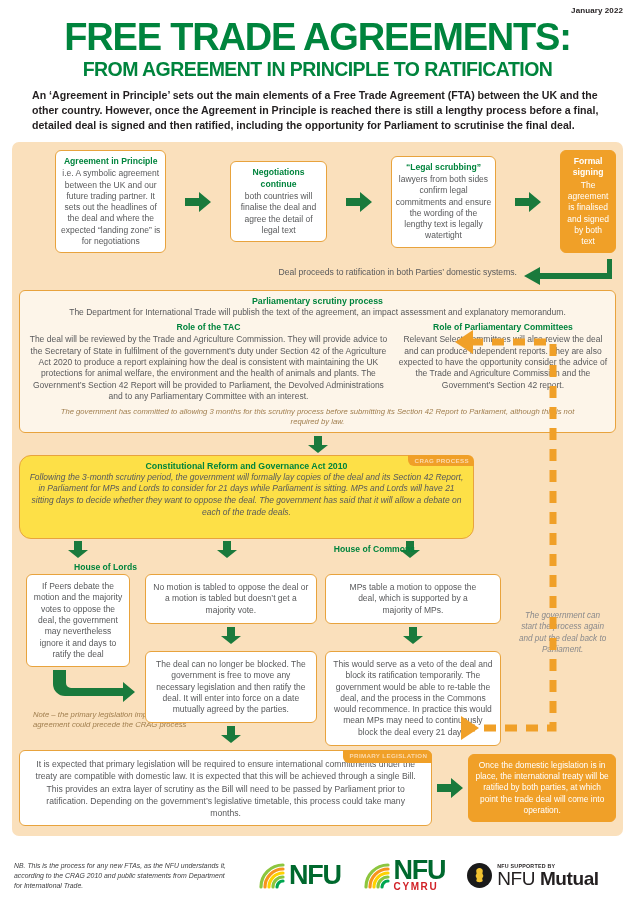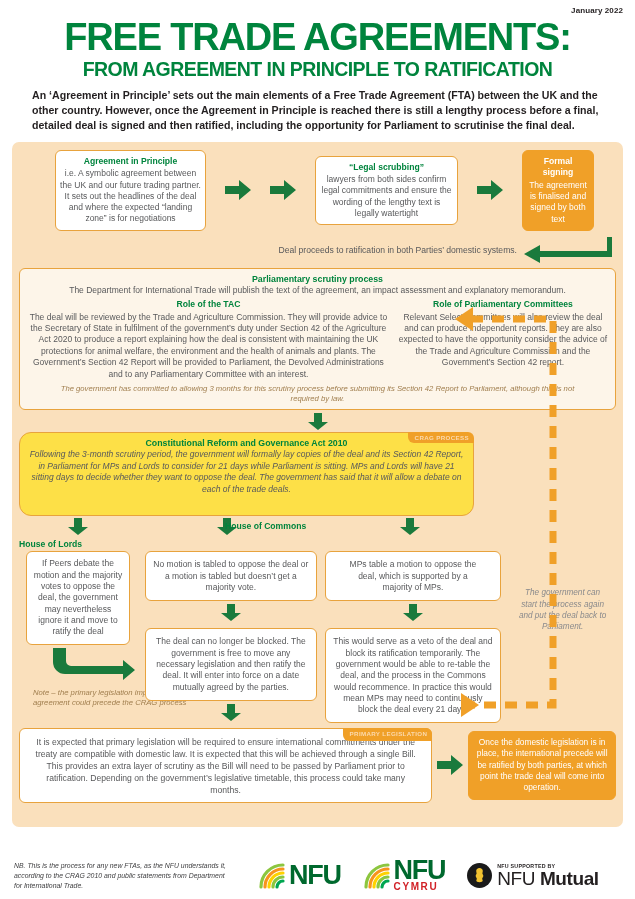--- a/index.html
+++ b/index.html
@@ -147,21 +147,21 @@
   .crag .title { text-align:center; color:#00843d; font-weight:bold; font-size:8.8px; }
   .crag .body { text-align:center; font-style:italic; font-size:8.5px; color:#58595b; line-height:1.36; margin-top:1px; }
   .crag-badge {
     position:absolute; right:-1px; top:-1px;
     background:#f0a028; color:#fbd9ad; font-size:6.2px; font-weight:bold;
     letter-spacing:.35px; padding:2px 5px 2px 7px; border-radius:0 6px 0 6px;
   }
 
   
   .houses { position: relative; margin-top: 2px; }
-  .hl { color:#00843d; font-weight:bold; font-size:8.6px; text-align:left; }
+  .hl { color:#00843d; font-weight:bold; font-size:8.6px; text-align:right; }
 
   .lords-col { width: 118px; }
   .mid-col { width: 180px; }
   .right-col { width: 185px; }
   .far-col { width: 112px; }
 
   .flow { display:flex; gap: 8px; align-items: flex-start; }
 
   .note-bot {
     font-size:7.7px; color:#a07e4e; font-style:italic; line-height:1.3;
@@ -224,20 +224,24 @@
     <div class="row1">
       <div class="card c1">
         <b>Agreement in Principle</b>
         <span>i.e. A symbolic agreement between the UK and our future trading partner. It sets out the headlines of the deal and where the expected “landing zone” is for negotiations</span>
       </div>
       <span class="arrow-r">
         <svg width="26" height="20" viewBox="0 0 26 20">
             <path d="M0 6h14V0l12 10-12 10v-6H0z" fill="#1a7a3c"></path>
           </svg>
       </span>
+      <div class="card c2">
+        <b>Negotiations continue</b>
+        <span>both countries will finalise the deal and agree the detail of legal text</span>
+      </div>
       <span class="arrow-r">
         <svg width="26" height="20" viewBox="0 0 26 20">
             <path d="M0 6h14V0l12 10-12 10v-6H0z" fill="#1a7a3c"></path>
           </svg>
       </span>
       <div class="card c3">
         <b>“Legal scrubbing”</b>
         <span>lawyers from both sides confirm legal commitments and ensure the wording of the lengthy text is legally watertight</span>
       </div>
       <span class="arrow-r">
@@ -318,21 +322,21 @@
           </span>
           <div class="hl" style="position:absolute; left:-92px; top:3px; width:190px;">House of Commons</div>
         </div>
         <div class="far-col"></div>
       </div>
 
       <div class="flow" style="margin-top:2px;">
 
         <div class="lords-col">
           <div class="card" style="width:104px; margin:0 auto; padding:6px 5px;">
-            <span>If Peers debate the motion and the majority votes to oppose the deal, the government may nevertheless ignore it and move to ratify the deal</span>
+            <span>If Peers debate the motion and the majority votes to oppose the deal, the government may nevertheless ignore it and days to ratify the deal</span>
           </div>
           <div style="text-align:right; padding-right:2px; margin-top:3px;">
             <span class="arrow-r" style="display:inline-block">
               <svg width="82" height="32" viewBox="0 0 82 32">
                 <path d="M0 0h13v13a5 5 0 0 0 5 5h52v-6l12 10-12 10v-6H12a12 12 0 0 1-12-12z" fill="#1a7a3c"></path>
               </svg>
             </span>
           </div>
           <div class="note-bot" style="width:175px;">
             <span>Note – the primary legislation implementing the agreement could precede the CRAG process</span>
@@ -396,21 +400,21 @@
       <div class="pl-box">
         <div class="pl-badge">PRIMARY LEGISLATION</div>
         <span>It is expected that primary legislation will be required to ensure international commitments under the treaty are compatible with domestic law. It is expected that this will be achieved through a single Bill. This provides an extra layer of scrutiny as the Bill will need to be passed by Parliament prior to ratification. Depending on the government’s legislative timetable, this process could take many months.</span>
       </div>
       <span class="arrow-r">
         <svg width="26" height="20" viewBox="0 0 26 20">
             <path d="M0 6h14V0l12 10-12 10v-6H0z" fill="#1a7a3c"></path>
           </svg>
       </span>
       <div class="card-orange pl-final">
-        <span>Once the domestic legislation is in place, the international precede will be ratified by both parties, at which point the trade deal will come into operation.</span>
+        <span>Once the domestic legislation is in place, the international treaty will be ratified by both parties, at which point the trade deal will come into operation.</span>
       </div>
     </div>
 
   </div>
 
   <div class="footer">
     <div class="footer-note">NB. This is the process for any new FTAs, as the NFU understands it, according to the CRAG 2010 and public statements from Department for International Trade.</div>
     <div class="logos">
 
       <div class="nfu-logo">

